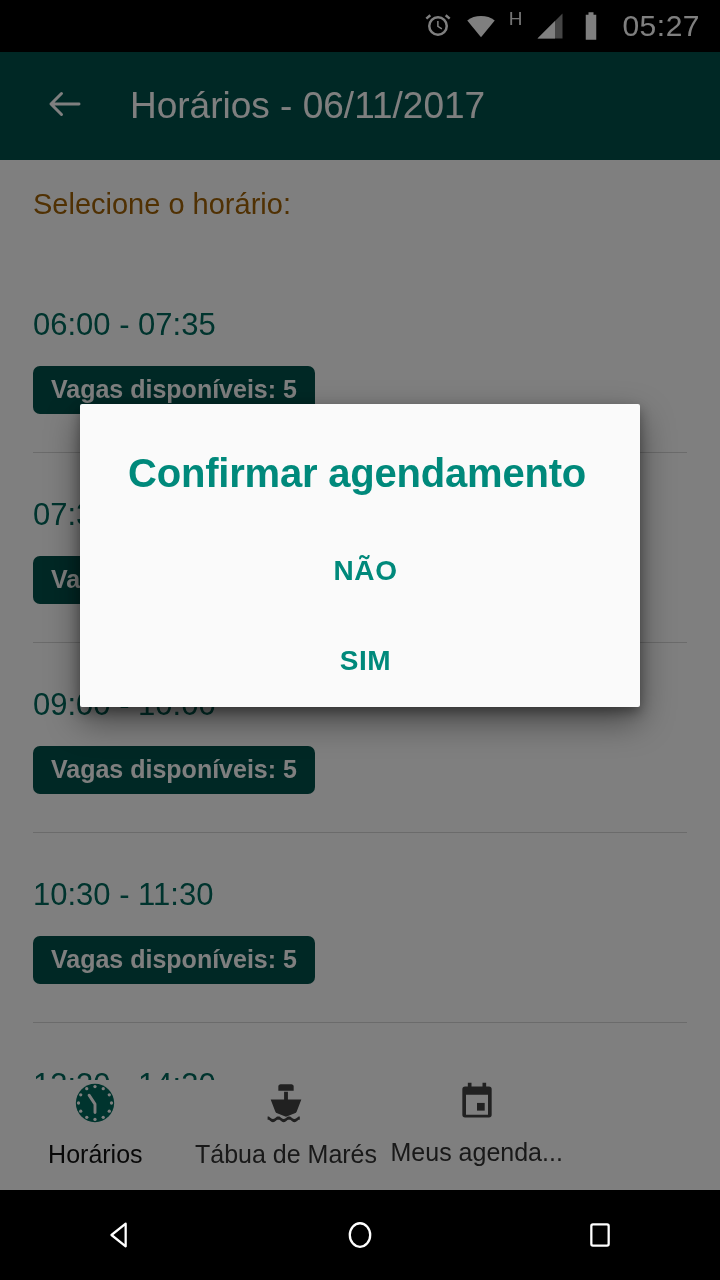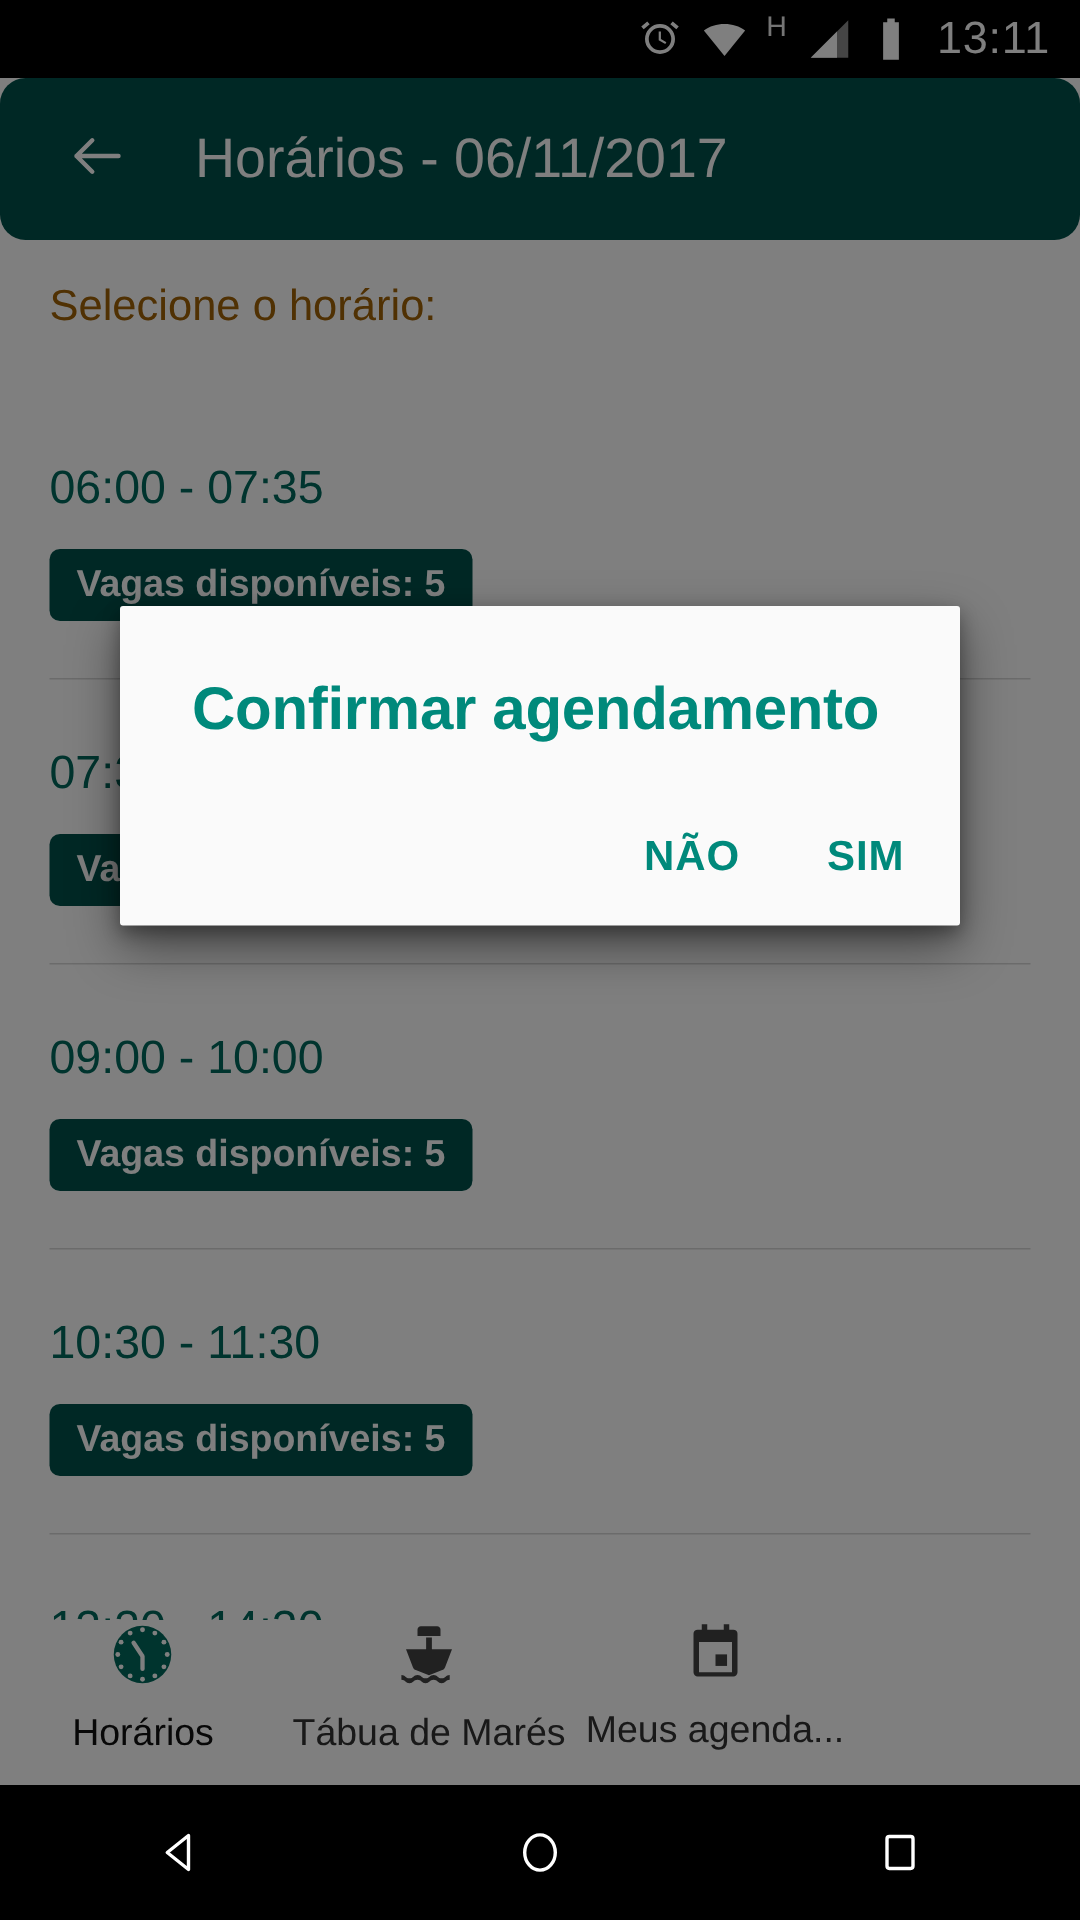--- a/index.html
+++ b/index.html
@@ -17,21 +17,21 @@
     background:#000; display:flex; align-items:center; justify-content:flex-end;
     padding-right:20px; gap:13px;
   }
   #status-bar .si { display:flex; align-items:center; justify-content:center; }
   #status-clock { color:#fff; font-size:30px; letter-spacing:0.5px; margin-left:5px; }
   .net-letter { color:#e8e8e8; font-size:19px; position:relative; top:-7px; }
 
   
   #app-bar {
     position:absolute; top:52px; left:0; width:720px; height:108px;
-    background:#00504a; display:flex; align-items:center; padding-left:44px; gap:44px;border-radius:17px;
+    background:#00504a; display:flex; align-items:center; padding-left:44px; gap:44px;
   }
   #app-bar-title { color:#fff; font-size:37px; font-weight:400; }
 
   
   #content {
     position:absolute; top:160px; left:0; width:720px; height:920px;
     background:#fff; overflow:hidden;
   }
   #section-header {
     padding:28px 0 0 33px; color:#a16207; font-size:29px;
@@ -77,22 +77,22 @@
     box-shadow:0 14px 34px rgba(0,0,0,0.45), 0 5px 12px rgba(0,0,0,0.32);
     padding:46px 32px 0 48px;
   }
   #dialog-title {
     color:#00897b; font-size:40px; font-weight:bold; line-height:1.18; letter-spacing:-0.2px;
   }
   #dialog-message {
     color:#888888; font-size:28px; line-height:1.38; margin-top:42px; padding-right:6px;
   }
   #dialog-actions {
-    display:flex; justify-content:flex-end; align-items:center;
-    gap:58px; padding:58px 5px 30px 0;
+    display:flex; justify-content:center; align-items:center;
+    gap:58px; padding:58px 5px 30px 0;flex-direction:column;
   }
   .dialog-btn {
     background:none; border:none; color:#00897b; font-size:28px; font-weight:bold;
     font-family:"Liberation Sans", sans-serif; letter-spacing:0.6px; cursor:pointer;
   }
 </style>
 </head>
 <body>
 
 <div id="screen">
@@ -115,21 +115,21 @@
       <svg width="30" height="30" viewBox="0 0 24 24">
         <path d="M2 22L22 2v20H2z" fill="#8a8a8a"></path>
         <path d="M2 22L16 8v14H2z" fill="#fff"></path>
       </svg>
     </span>
     <span class="si">
       <svg width="26" height="30" viewBox="0 0 14 24" fill="#fff">
         <path d="M5 1h4v2h2.2v20H2.8V3H5V1z"></path>
       </svg>
     </span>
-    <span id="status-clock">13:11</span>
+    <span id="status-clock">05:27</span>
   </div>
 
   <div id="app-bar">
     <span>
       <svg width="42" height="42" viewBox="0 0 24 24" fill="none" stroke="#ffffff" stroke-width="1.7">
         <path d="M20 12H4M10 6l-6 6 6 6" stroke-linecap="round" stroke-linejoin="round"></path>
       </svg>
     </span>
     <span id="app-bar-title">Horários - 06/11/2017</span>
   </div>

